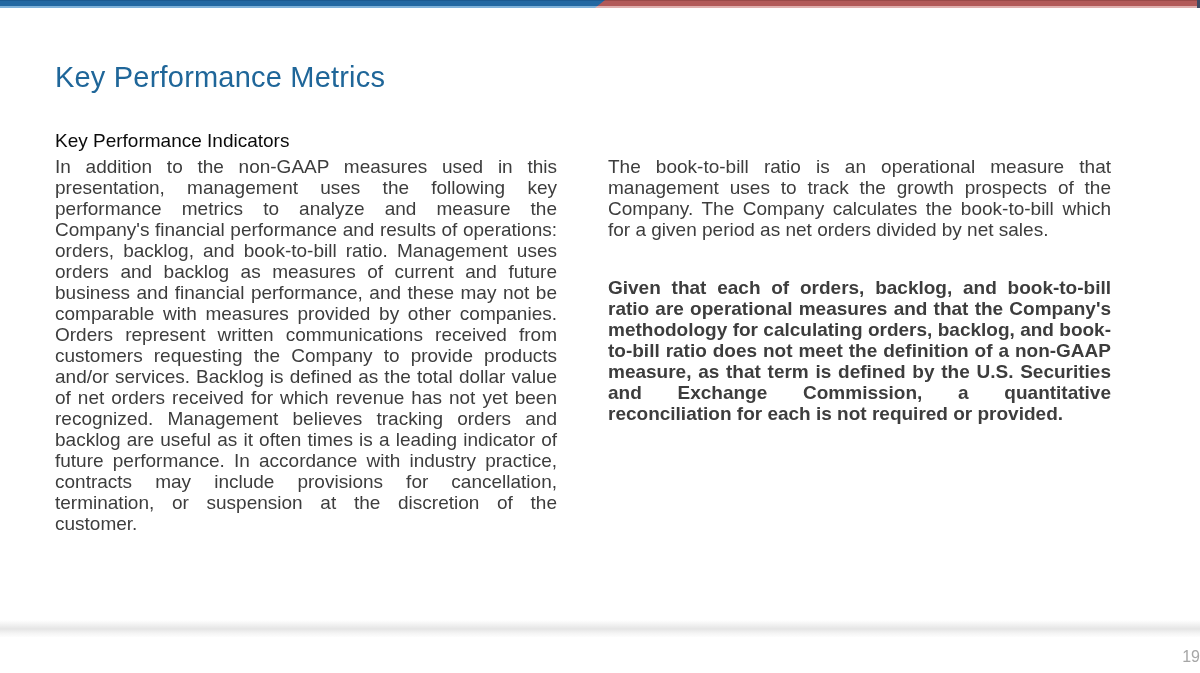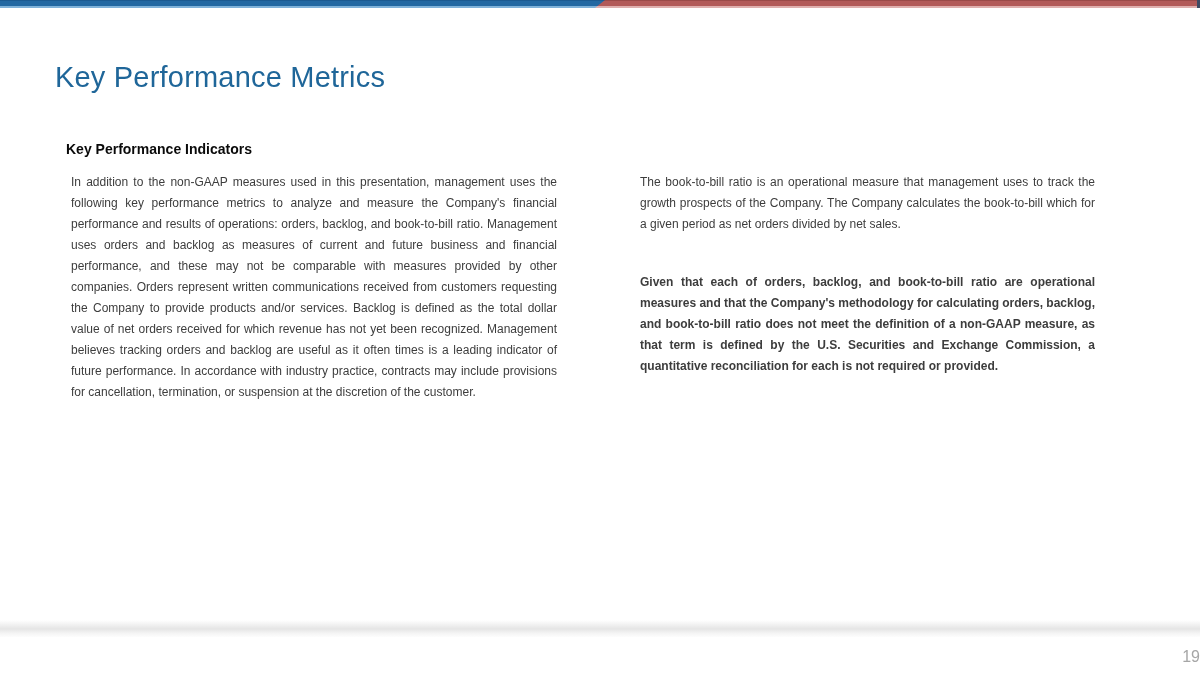--- a/index.html
+++ b/index.html
@@ -54,37 +54,37 @@
     left: 55px; top: 61px;
     margin: 0;
     font-size: 29px;
     font-weight: 400;
     letter-spacing: 0.2px;
     color: #1f6699;
   }
   .subtitle {
     position: absolute;
     left: 55px; top: 130px;
-    margin: 11px;
-    font-size: 14px;
-    font-weight: 700;
+    margin: 0;
+    font-size: 19px;
+    font-weight: 400;
     color: #0a0a0a;
   }
 
   
   .columns {
     position: absolute;
     left: 55px; top: 156px;
     width: 1056px;
     display: flex;
     gap: 51px;
   }
   .columns p {
-    margin: 16px;
-    font-size: 12px;
+    margin: 0;
+    font-size: 19px;
     line-height: 21px;
     color: #3d3d3d;
     text-align: justify;
   }
   .col-left  { width: 502px; }
   .col-right { width: 503px; }
   .col-right .p2 { margin-top: 37px; font-weight: bold; }
 
   
   .footer-band {

